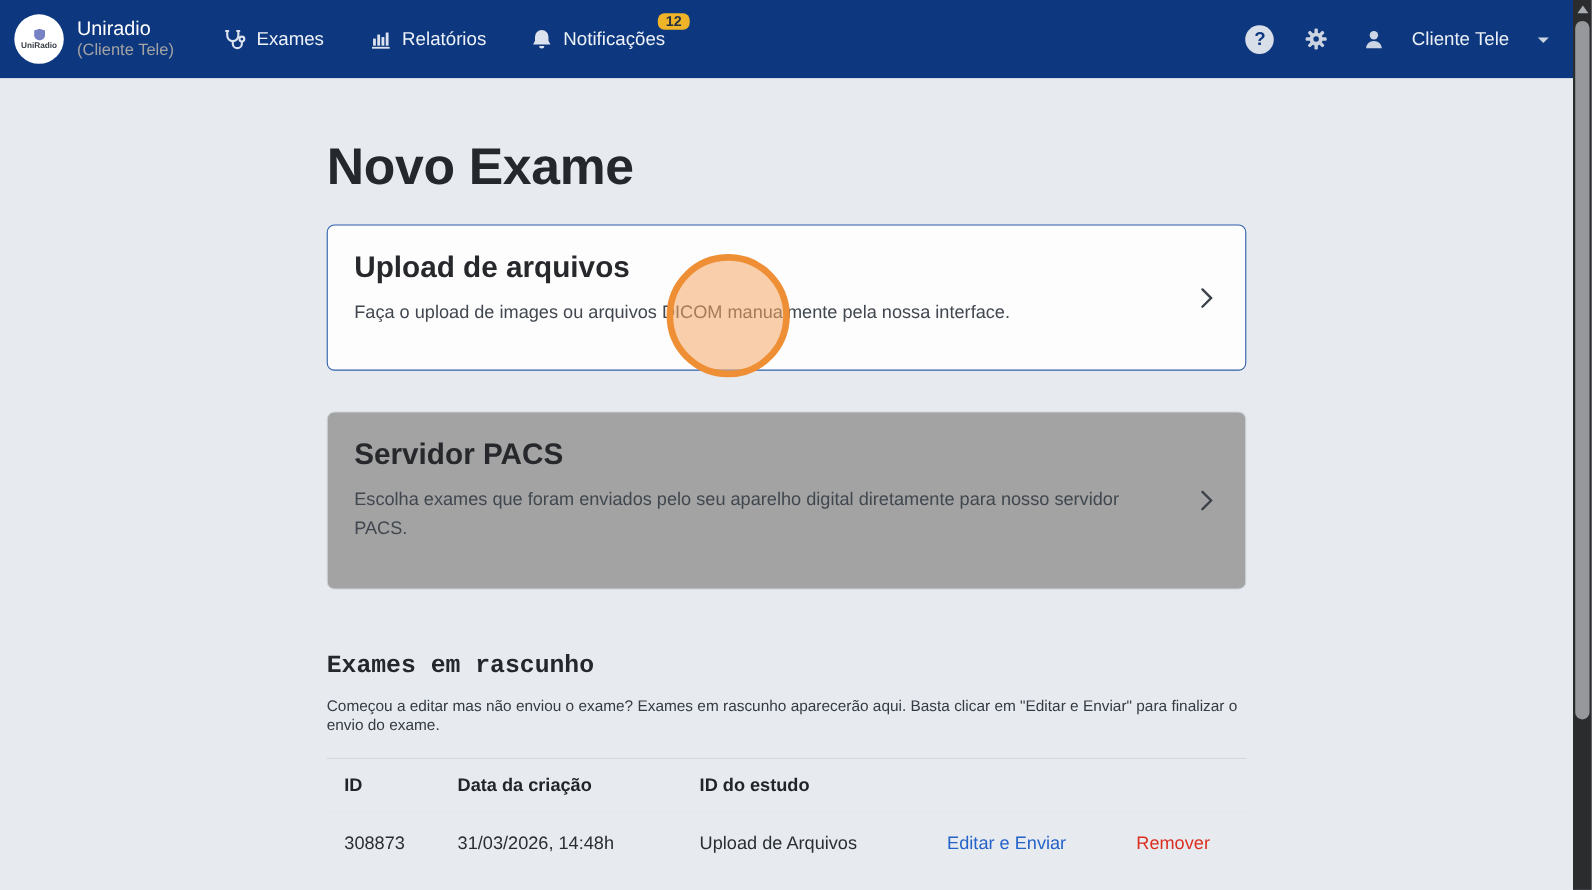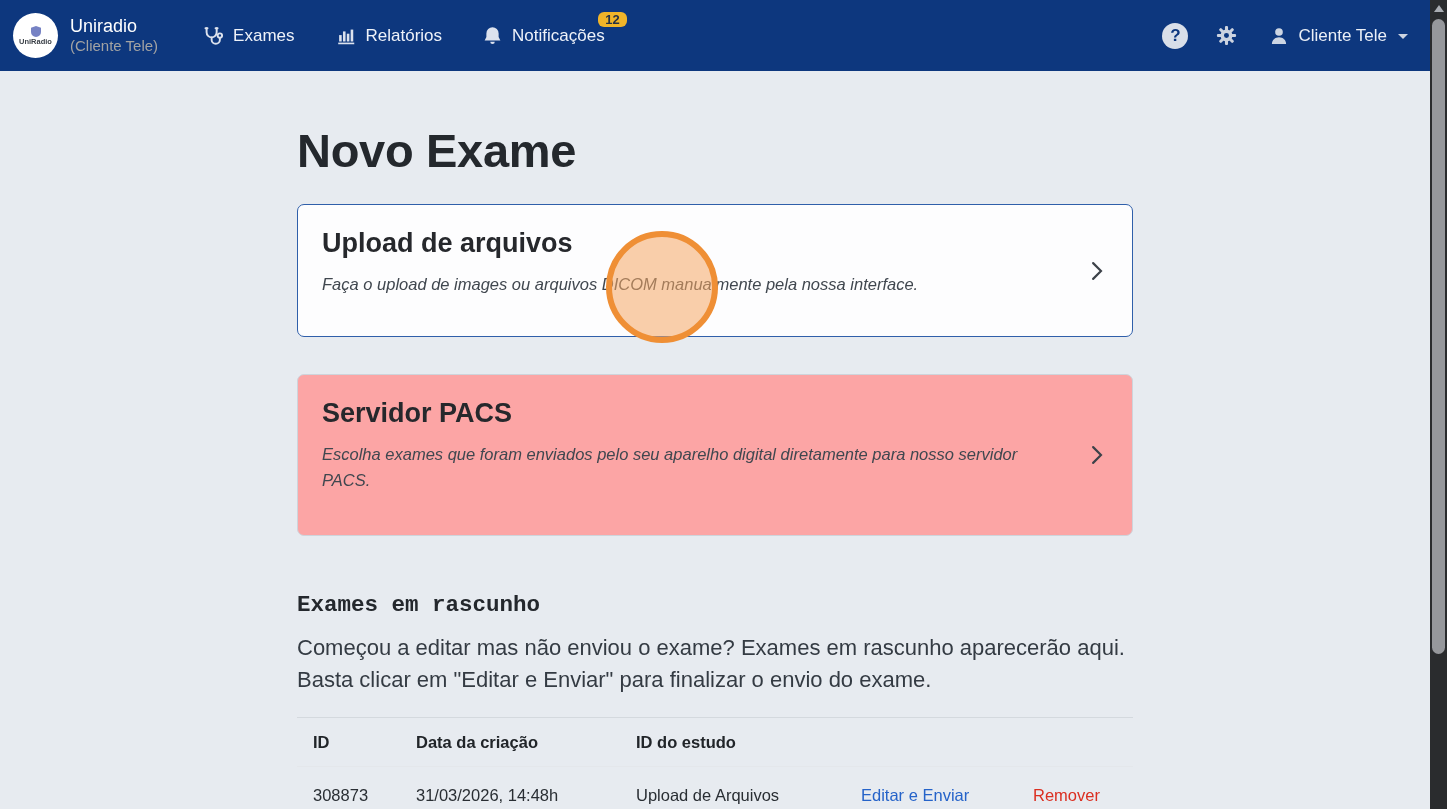--- a/index.html
+++ b/index.html
@@ -36,49 +36,49 @@
     padding:0 7px; border-radius:6px; line-height:1.2;
   }
 
   .nav-right { margin-left:auto; display:flex; align-items:center; gap:27px; }
   .help-circle {
     width:26px; height:26px; border-radius:50%; background:#d9dfe9;
     color:#0d377e; font-weight:bold; font-size:17px;
     display:flex; align-items:center; justify-content:center; cursor:pointer;
   }
   .icon-btn { cursor:pointer; display:flex; align-items:center; }
-  .user { display:flex; align-items:center; gap:9px; color:#eaeff7; font-size:17px; cursor:pointer; margin-left:4px; }
+  .user { display:flex; align-items:center; gap:24px; color:#eaeff7; font-size:17px; cursor:pointer; margin-left:4px; }
   .caret-down {
     width:0; height:0; border:5px solid transparent; border-top-color:#ccd4e1;
     margin-top:6px; margin-left:2px;
   }
 
   
   .container { width:836px; margin:0 auto; padding-top:52px; }
   .page-title { font-size:47px; font-weight:600; color:#24282d; margin:0; letter-spacing:-0.3px; }
   .page-subtitle { font-size:16.5px; color:#343b43; margin:15px 0 0 0; }
 
   .option-card {
     position:relative; background:#fdfdfe; border:1px solid #ced4db; border-radius:7px;
     padding:23px 70px 23px 24px; margin-top:26px; min-height:133px; cursor:pointer;
   }
   .option-card.highlight { border:1.5px solid #2f5faa; }
-  .option-card.pacs { margin-top:37px; min-height:162px; background:#fca5a5; }
+  .option-card.pacs { margin-top:37px; min-height:162px; background:#a3a3a3; }
   .card-title { font-size:27px; font-weight:600; color:#26282c; margin:0 0 12px 0; }
-  .card-desc { font-size:16.5px; color:#40474f; line-height:26px; margin:0; max-width:742px;font-style:italic; }
+  .card-desc { font-size:16.5px; color:#40474f; line-height:26px; margin:0; max-width:742px; }
   .chevron { position:absolute; right:22px; top:50%; transform:translateY(-50%); }
 
   .click-indicator {
     position:absolute; left:606px; top:231px; width:112px; height:112px;
     border-radius:50%; border:6px solid #ef8f35; background:rgba(246,168,100,0.55);
     z-index:5; pointer-events:none;
   }
 
   .section-title { font-size:22.5px; font-weight:700; color:#24282d; margin:56px 0 0 0;font-family:Liberation Mono, monospace; }
-  .section-desc { font-size:22px; color:#343b43; line-height:32px; margin:14px 0 0 0; }
+  .section-desc { font-size:14px; color:#343b43; line-height:18px; margin:14px 0 0 0; }
 
   
   .drafts-table { margin-top:21px; border-top:1px solid #d4d9de; }
   .trow {
     display:grid; grid-template-columns:103px 220px 225px 172px 1fr;
     padding:0 16px; align-items:center; font-size:16.5px;
   }
   .thead { font-weight:700; color:#212529; height:49px; border-bottom:1px solid #e4e7eb; }
   .tdata { height:56px; color:#292e33; }
   .link-edit { color:#2563c9; cursor:pointer; }

